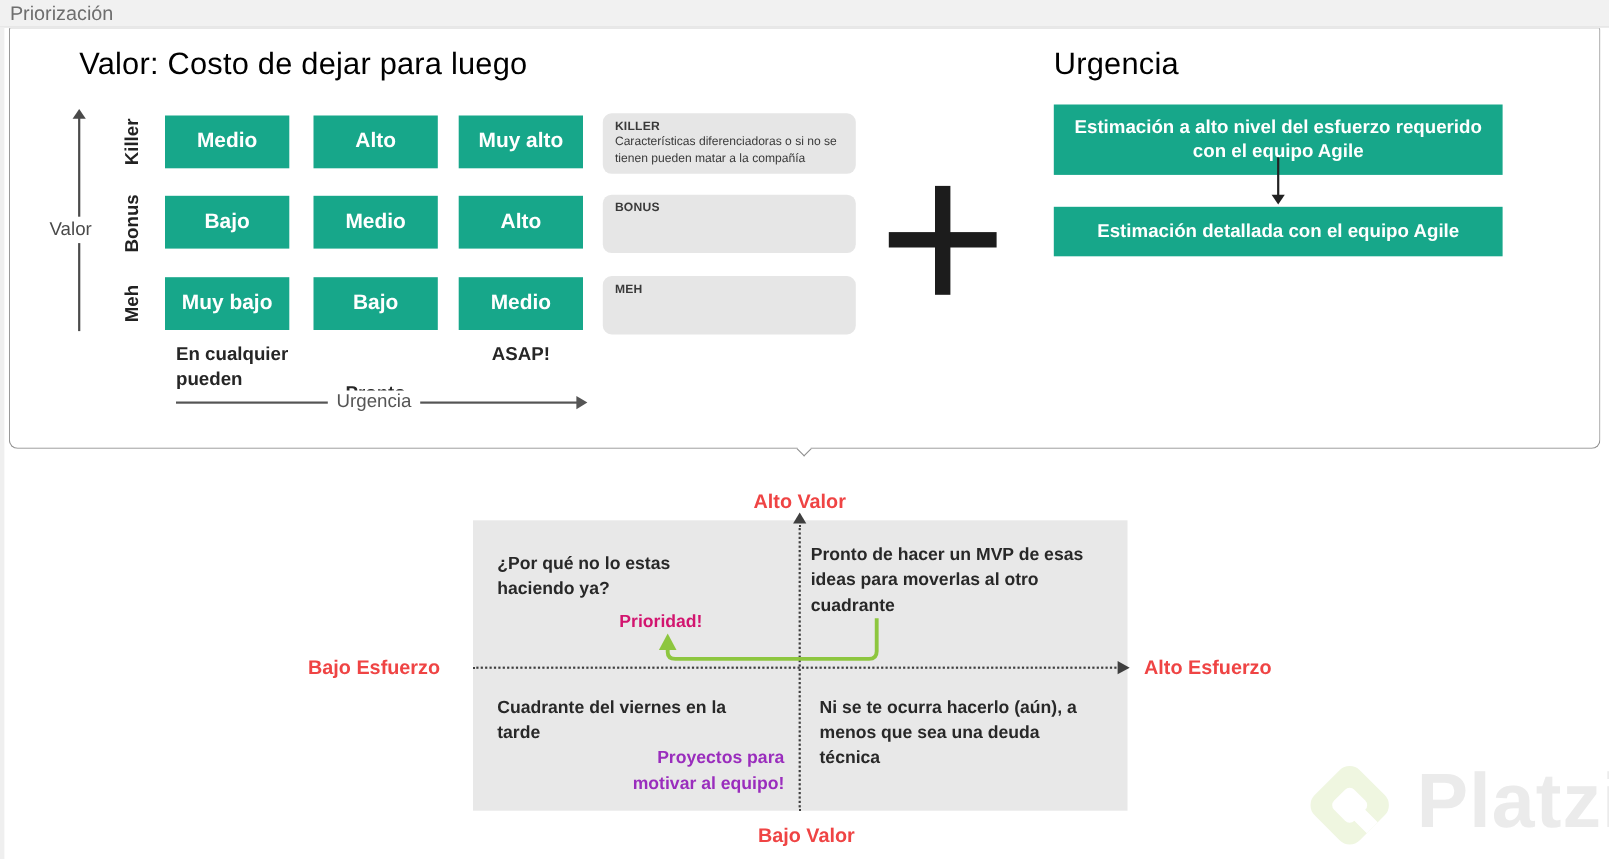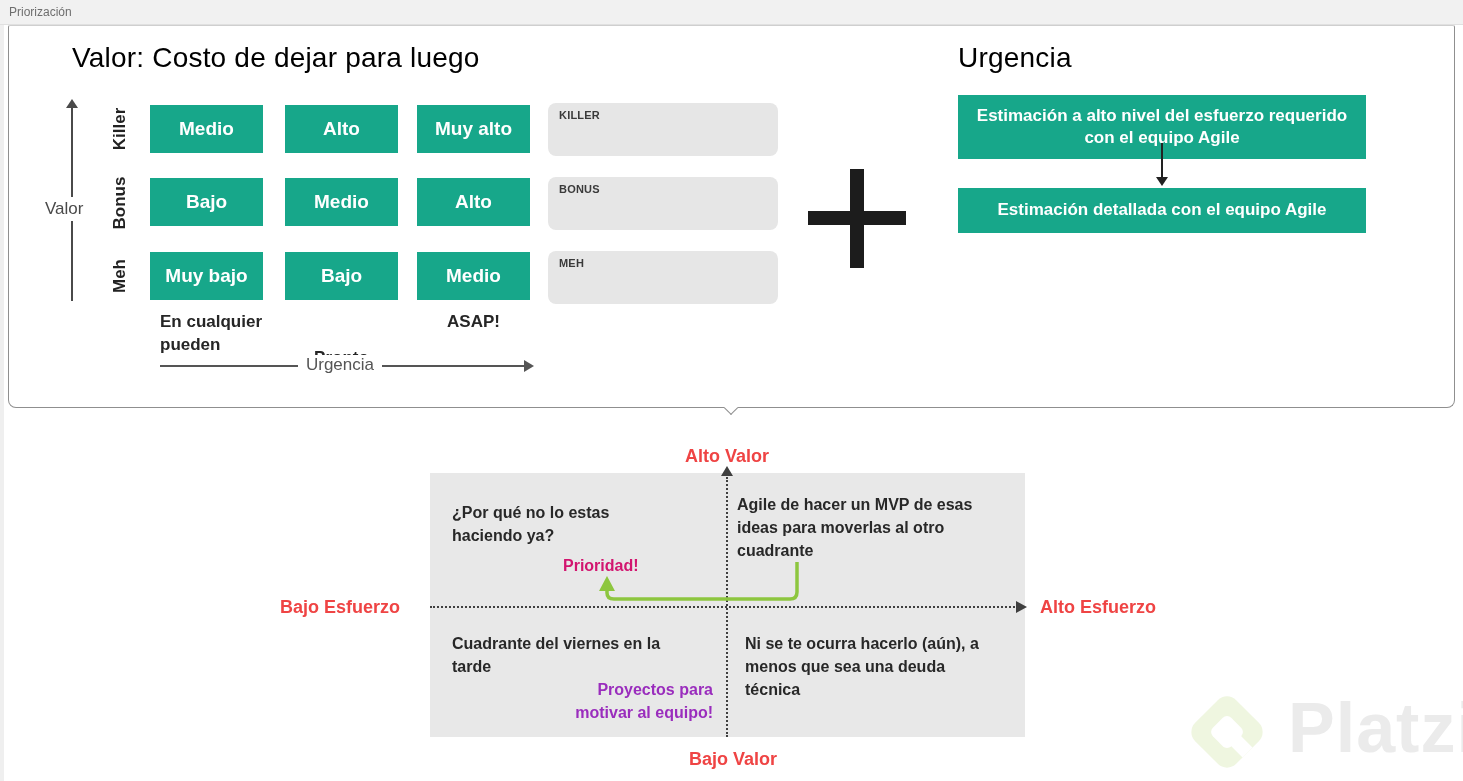--- a/index.html
+++ b/index.html
@@ -20,21 +20,21 @@
     background:#ffffff;
     overflow:hidden;
     color:var(--ink);
   }
   
   .topbar{
     position:absolute;left:0;top:0;width:1463px;height:25px;
     background:#f1f1f1;border-bottom:1px solid #e0e0e0;
     display:flex;align-items:center;padding-left:9px;
   }
-  .topbar-label{font-size:12px;color:#6e6e6e;}
+  .topbar-label{font-size:18px;color:#6e6e6e;}
   .left-sliver{position:absolute;left:0;top:25px;width:4px;height:756px;background:#efefef;}
   
   .panel{
     position:absolute;left:8px;top:25px;width:1447px;height:383px;
     background:#fff;border:1px solid #8f8f8f;border-top:1px solid #cfcfcf;
     border-radius:2px 2px 8px 8px;
   }
   .panel-notch{
     position:absolute;left:717px;bottom:-6px;width:10px;height:10px;
     background:#fff;transform:rotate(45deg);
@@ -142,20 +142,21 @@
 <div class="col-label" style="left:160px;top:311px;width:118px;">En cualquier pueden</div>
 <div class="col-label center" style="left:285px;top:327px;width:113px;margin-top:20px;">Pronto</div>
 <div class="col-label center" style="left:417px;top:311px;width:113px;">ASAP!</div>
 
 <div class="urg-line"></div>
 <div class="urg-head"></div>
 <div class="urg-label">Urgencia</div>
 
 <div class="legend-box" style="top:103px;">
   <div class="legend-title">KILLER</div>
+  <div class="legend-desc">Características diferenciadoras o si no se tienen pueden matar a la compañía</div>
 </div>
 <div class="legend-box" style="top:177px;">
   <div class="legend-title">BONUS</div>
 </div>
 <div class="legend-box" style="top:251px;">
   <div class="legend-title">MEH</div>
 </div>
 
 <div class="plus-h"></div>
 <div class="plus-v"></div>
@@ -171,21 +172,21 @@
 <div class="axis-v"></div>
 <div class="axis-v-head"></div>
 <div class="axis-h"></div>
 <div class="axis-h-head"></div>
 <div class="axis-label" style="left:280px;top:597px;width:121px;">Bajo Esfuerzo</div>
 <div class="axis-label" style="left:1040px;top:597px;">Alto Esfuerzo</div>
 <div class="axis-label center" style="left:673px;top:749px;width:120px;">Bajo Valor</div>
 
 <div class="quad-text" style="left:452px;top:501px;width:178px;">¿Por qué no lo estas haciendo ya?</div>
 <div class="quad-text quad-pink" style="left:563px;top:554px;">Prioridad!</div>
-<div class="quad-text" style="left:737px;top:493px;width:258px;">Agile de hacer un MVP de esas ideas para moverlas al otro cuadrante</div>
+<div class="quad-text" style="left:737px;top:493px;width:258px;">Pronto de hacer un MVP de esas ideas para moverlas al otro cuadrante</div>
 <div class="quad-text" style="left:452px;top:632px;width:236px;">Cuadrante del viernes en la tarde</div>
 <div class="quad-text quad-purple" style="left:558px;top:678px;width:155px;text-align:right;">Proyectos para motivar al equipo!</div>
 <div class="quad-text" style="left:745px;top:632px;width:244px;">Ni se te ocurra hacerlo (aún), a menos que sea una deuda técnica</div>
 
 <svg class="arrow-svg">
   <path d="M797,562 L797,592 Q797,599 790,599 L614,599 Q607,599 607,593 L607,589" fill="none" stroke="#8dc63f" stroke-width="3.5"></path>
   <polygon points="599,591 615,591 607,576" fill="#8dc63f"></polygon>
 </svg>
 
 <div class="wm-diamond">

